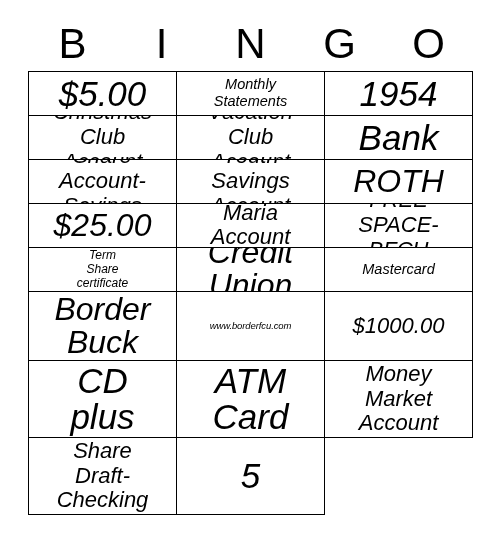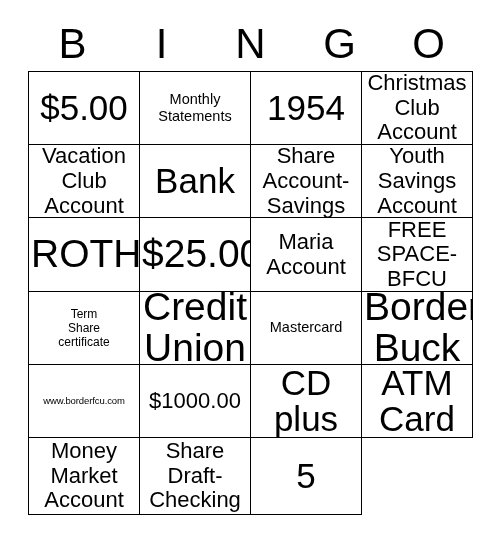--- a/index.html
+++ b/index.html
@@ -48,22 +48,23 @@
   #bingo-grid {
     position: absolute;
     left: 28px;
     top: 71px;
     width: 445px;
     height: 444px;
     box-sizing: border-box;
     border-top: 1.5px solid #000;
     border-left: 1.5px solid #000;
     display: grid;
-    grid-template-columns: repeat(4, 1fr);
+    grid-template-columns: repeat(3, 1fr);
     grid-template-rows: repeat(5, 1fr);
+    font-style: italic;
   }
   .cell {
     box-sizing: border-box;
     border-right: 1.5px solid #000;
     border-bottom: 1.5px solid #000;
     display: flex;
     align-items: center;
     justify-content: center;
     text-align: center;
     padding: 1px 2px;
@@ -72,21 +73,21 @@
   .cell-text {
     display: block;
     width: 100%;
     text-align: center;
     white-space: pre-line;
     line-height: 1.06;
   }
 
   
   .sz-xl  .cell-text { font-size: 35px; line-height: 1.02; }
-  .sz-lg  .cell-text { font-size: 39px; line-height: 1.04; text-align: center; }
+  .sz-lg  .cell-text { font-size: 32px; line-height: 1.04; text-align: center; }
   .sz-md  .cell-text { font-size: 22px; line-height: 1.12; }
   .sz-sm  .cell-text { font-size: 12px; line-height: 1.18; }
   .sz-xs  .cell-text { font-size: 14.5px; line-height: 1.2; }
   .sz-tiny .cell-text { font-size: 9.5px; line-height: 1.2; letter-spacing: -0.1px; }
 </style>
 </head>
 <body>
 
 <div id="card">
 

